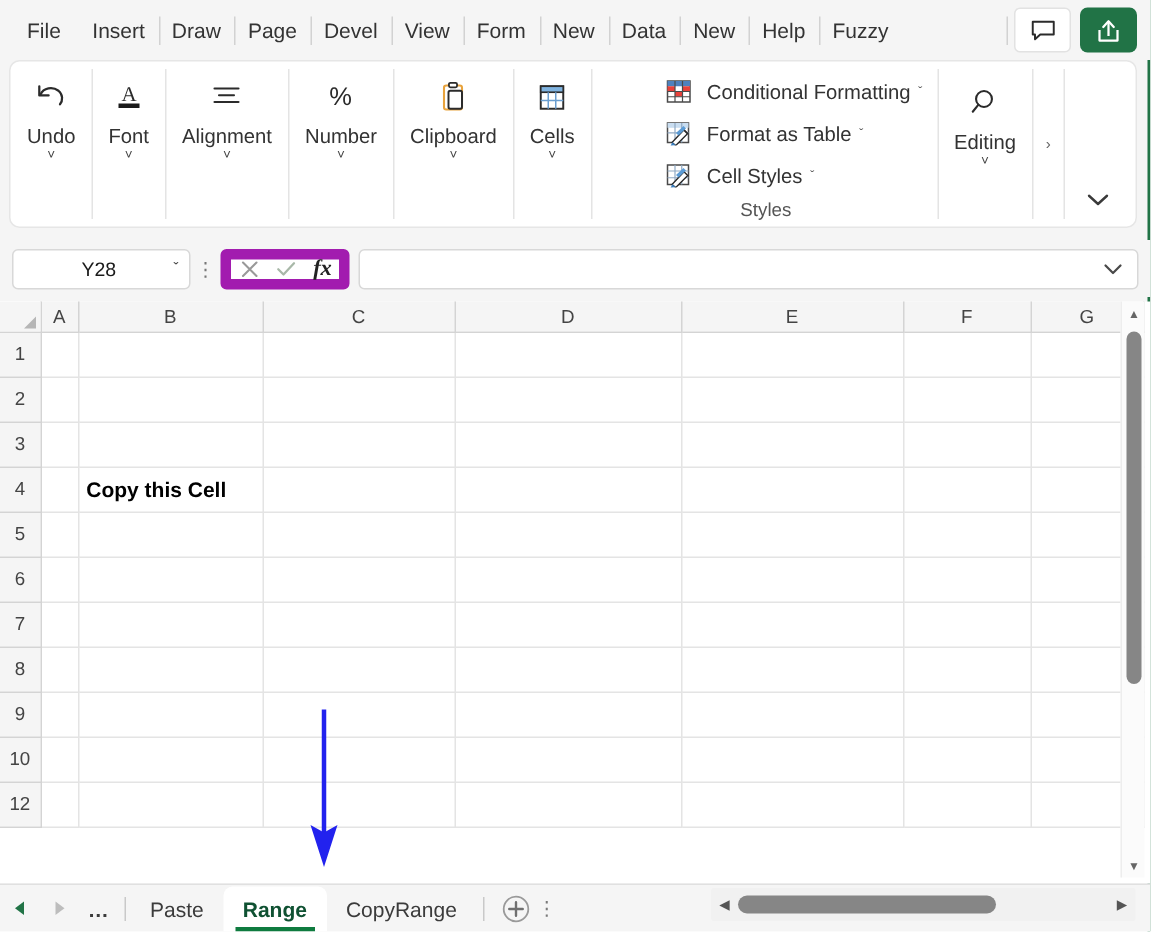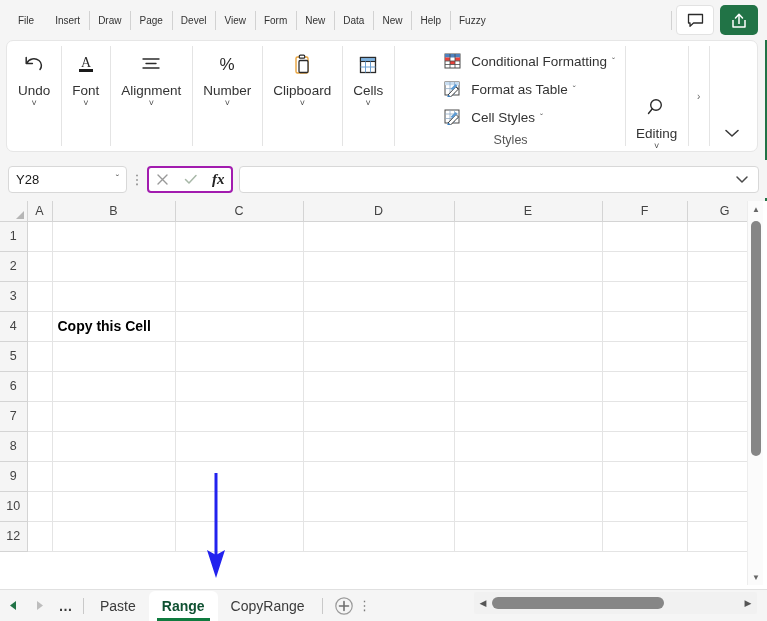--- a/index.html
+++ b/index.html
@@ -21,21 +21,21 @@
   .tabbar {
     position: absolute; left: 0; top: 0; width: 767px; height: 40px;
     background: #f5f5f5;
     display: flex; align-items: center;
   }
   .tab {
     position: relative;
     height: 40px;
     padding: 0 9px;
     display: flex; align-items: center; justify-content: center;
-    font-size: 10px; color: #333333;
+    font-size: 14px; color: #333333;
     white-space: nowrap;
     cursor: default;
   }
   .tab.file { padding: 0 12px 0 18px; }
   .tab + .tab::before {
     content: ""; position: absolute; left: 0; top: 11px;
     width: 1px; height: 19px; background: #d2d2d2;
   }
   .tab.file + .tab::before { background: transparent; }
   .tab.active { color: #0f5132; font-weight: 600; }
@@ -92,21 +92,21 @@
   .style-row {
     display: flex; align-items: center; height: 28px;
     font-size: 13.5px; color: #333; white-space: nowrap; padding-left: 38px;
   }
   .style-row .si { width: 21px; height: 18px; margin-right: 6px; display: flex; align-items: center; }
   .style-row .sc { margin-left: 5px; font-size: 9px; color: #555; }
   .grp-caption {
     font-size: 12.5px; color: #555; text-align: center;
     width: 100%; margin-top: 2px;
   }
-  .editing-grp { justify-content: flex-end; padding-top: 14px; }
+  .editing-grp { justify-content: flex-start; padding-top: 14px; }
   .more-col {
     position: relative;
     width: 21px; height: 110px;
     display: flex; align-items: center; justify-content: center;
     font-size: 10px; color: #666;
   }
   .more-col::before {
     content: ""; position: absolute; left: 0; top: 5px; width: 1px; height: 100px; background: #e4e4e4;
   }
   .collapse-col {
@@ -123,28 +123,28 @@
   .fbar {
     position: absolute; left: 0; top: 160px; width: 767px; height: 38px;
     background: #f5f5f5;
     display: flex; align-items: center;
   }
   .namebox {
     margin-left: 8px;
     width: 119px; height: 27px;
     background: #ffffff; border: 1px solid #d8d8d8; border-radius: 4px;
     display: flex; align-items: center; padding: 0 7px;
-    font-size: 13px; color: #1a1a1a;
+    font-size: 13px; color: #1a1a1a; text-align: center;
   }
   .namebox .nbv { flex: 1; }
   .namebox .nbc { font-size: 10px; color: #444; }
   .fdots { width: 20px; text-align: center; color: #777; font-size: 13px; letter-spacing: 0; }
   .fbtns {
     width: 86px; height: 27px;
-    background: #ffffff; border: 2px solid #a21caf; border-radius: 4px;
+    background: #ffffff; border: 7px solid #a21caf; border-radius: 4px;
     display: flex; align-items: center; justify-content: space-around;
   }
   .finput {
     margin-left: 6px; margin-right: 8px;
     flex: 1; height: 27px;
     background: #ffffff; border: 1px solid #d8d8d8; border-radius: 4px;
     display: flex; align-items: center; padding: 0 8px;
     font-size: 13px; color: #222;
   }
   .finput .fv { flex: 1; }

